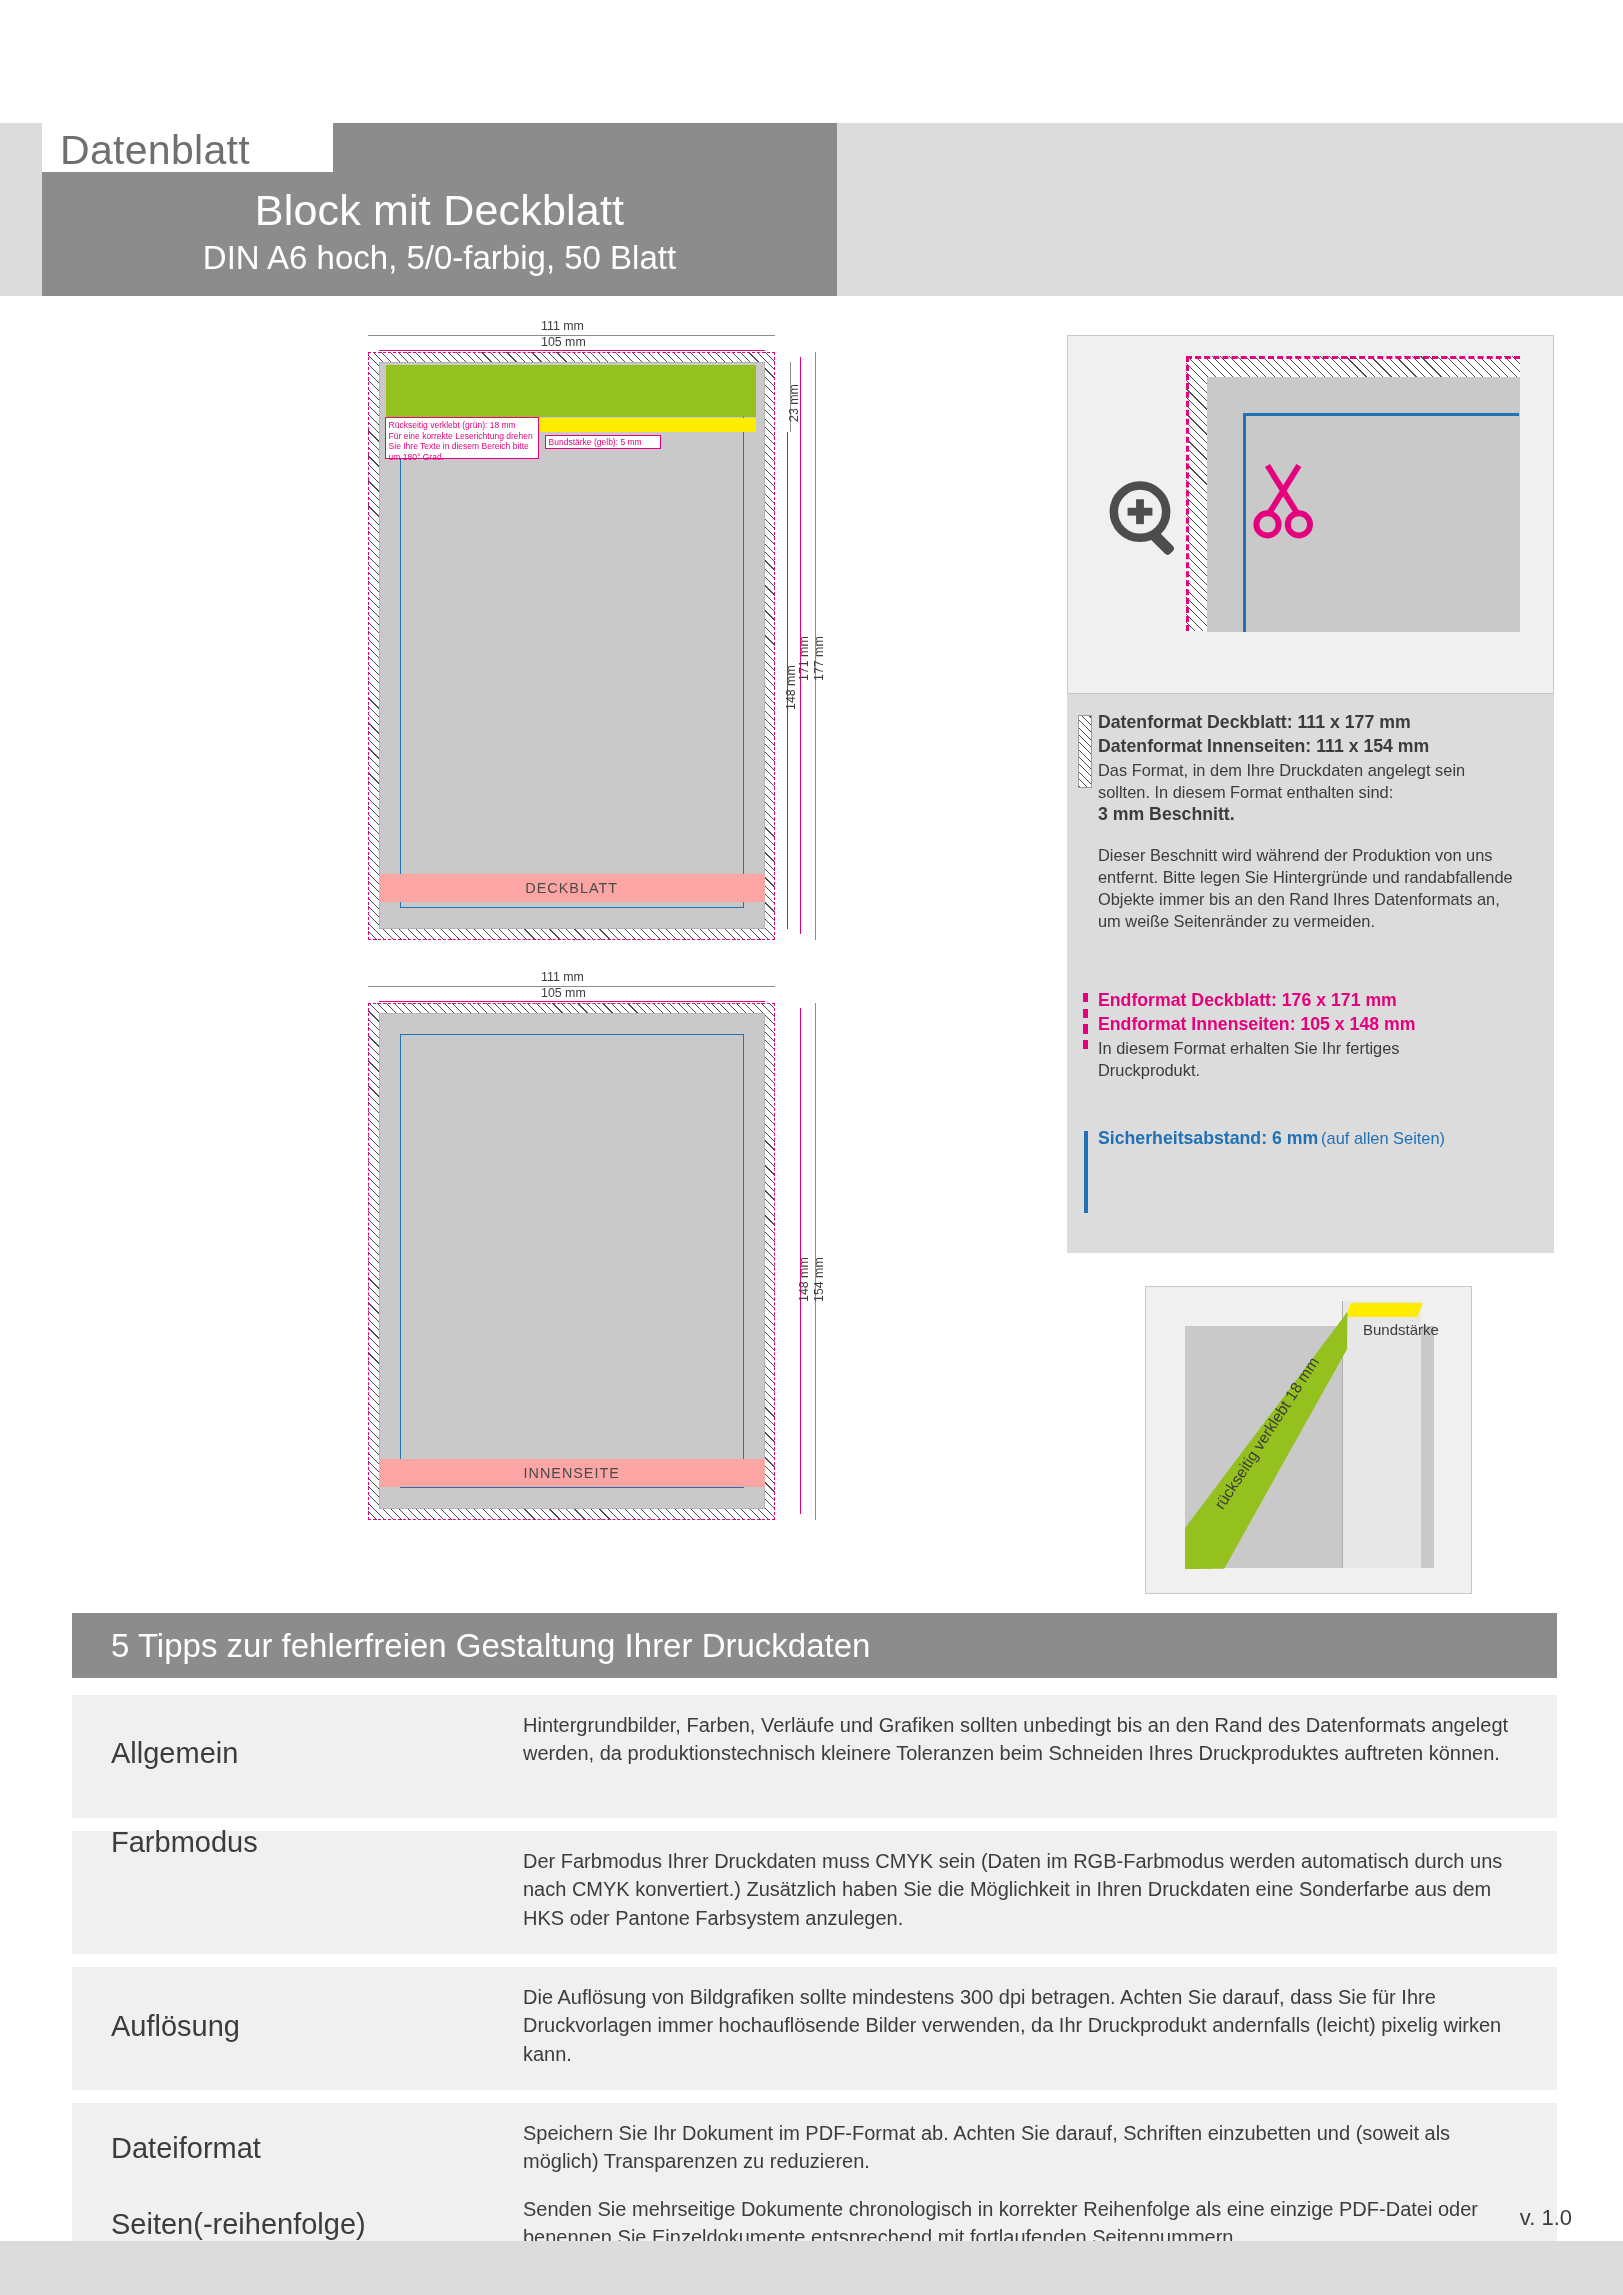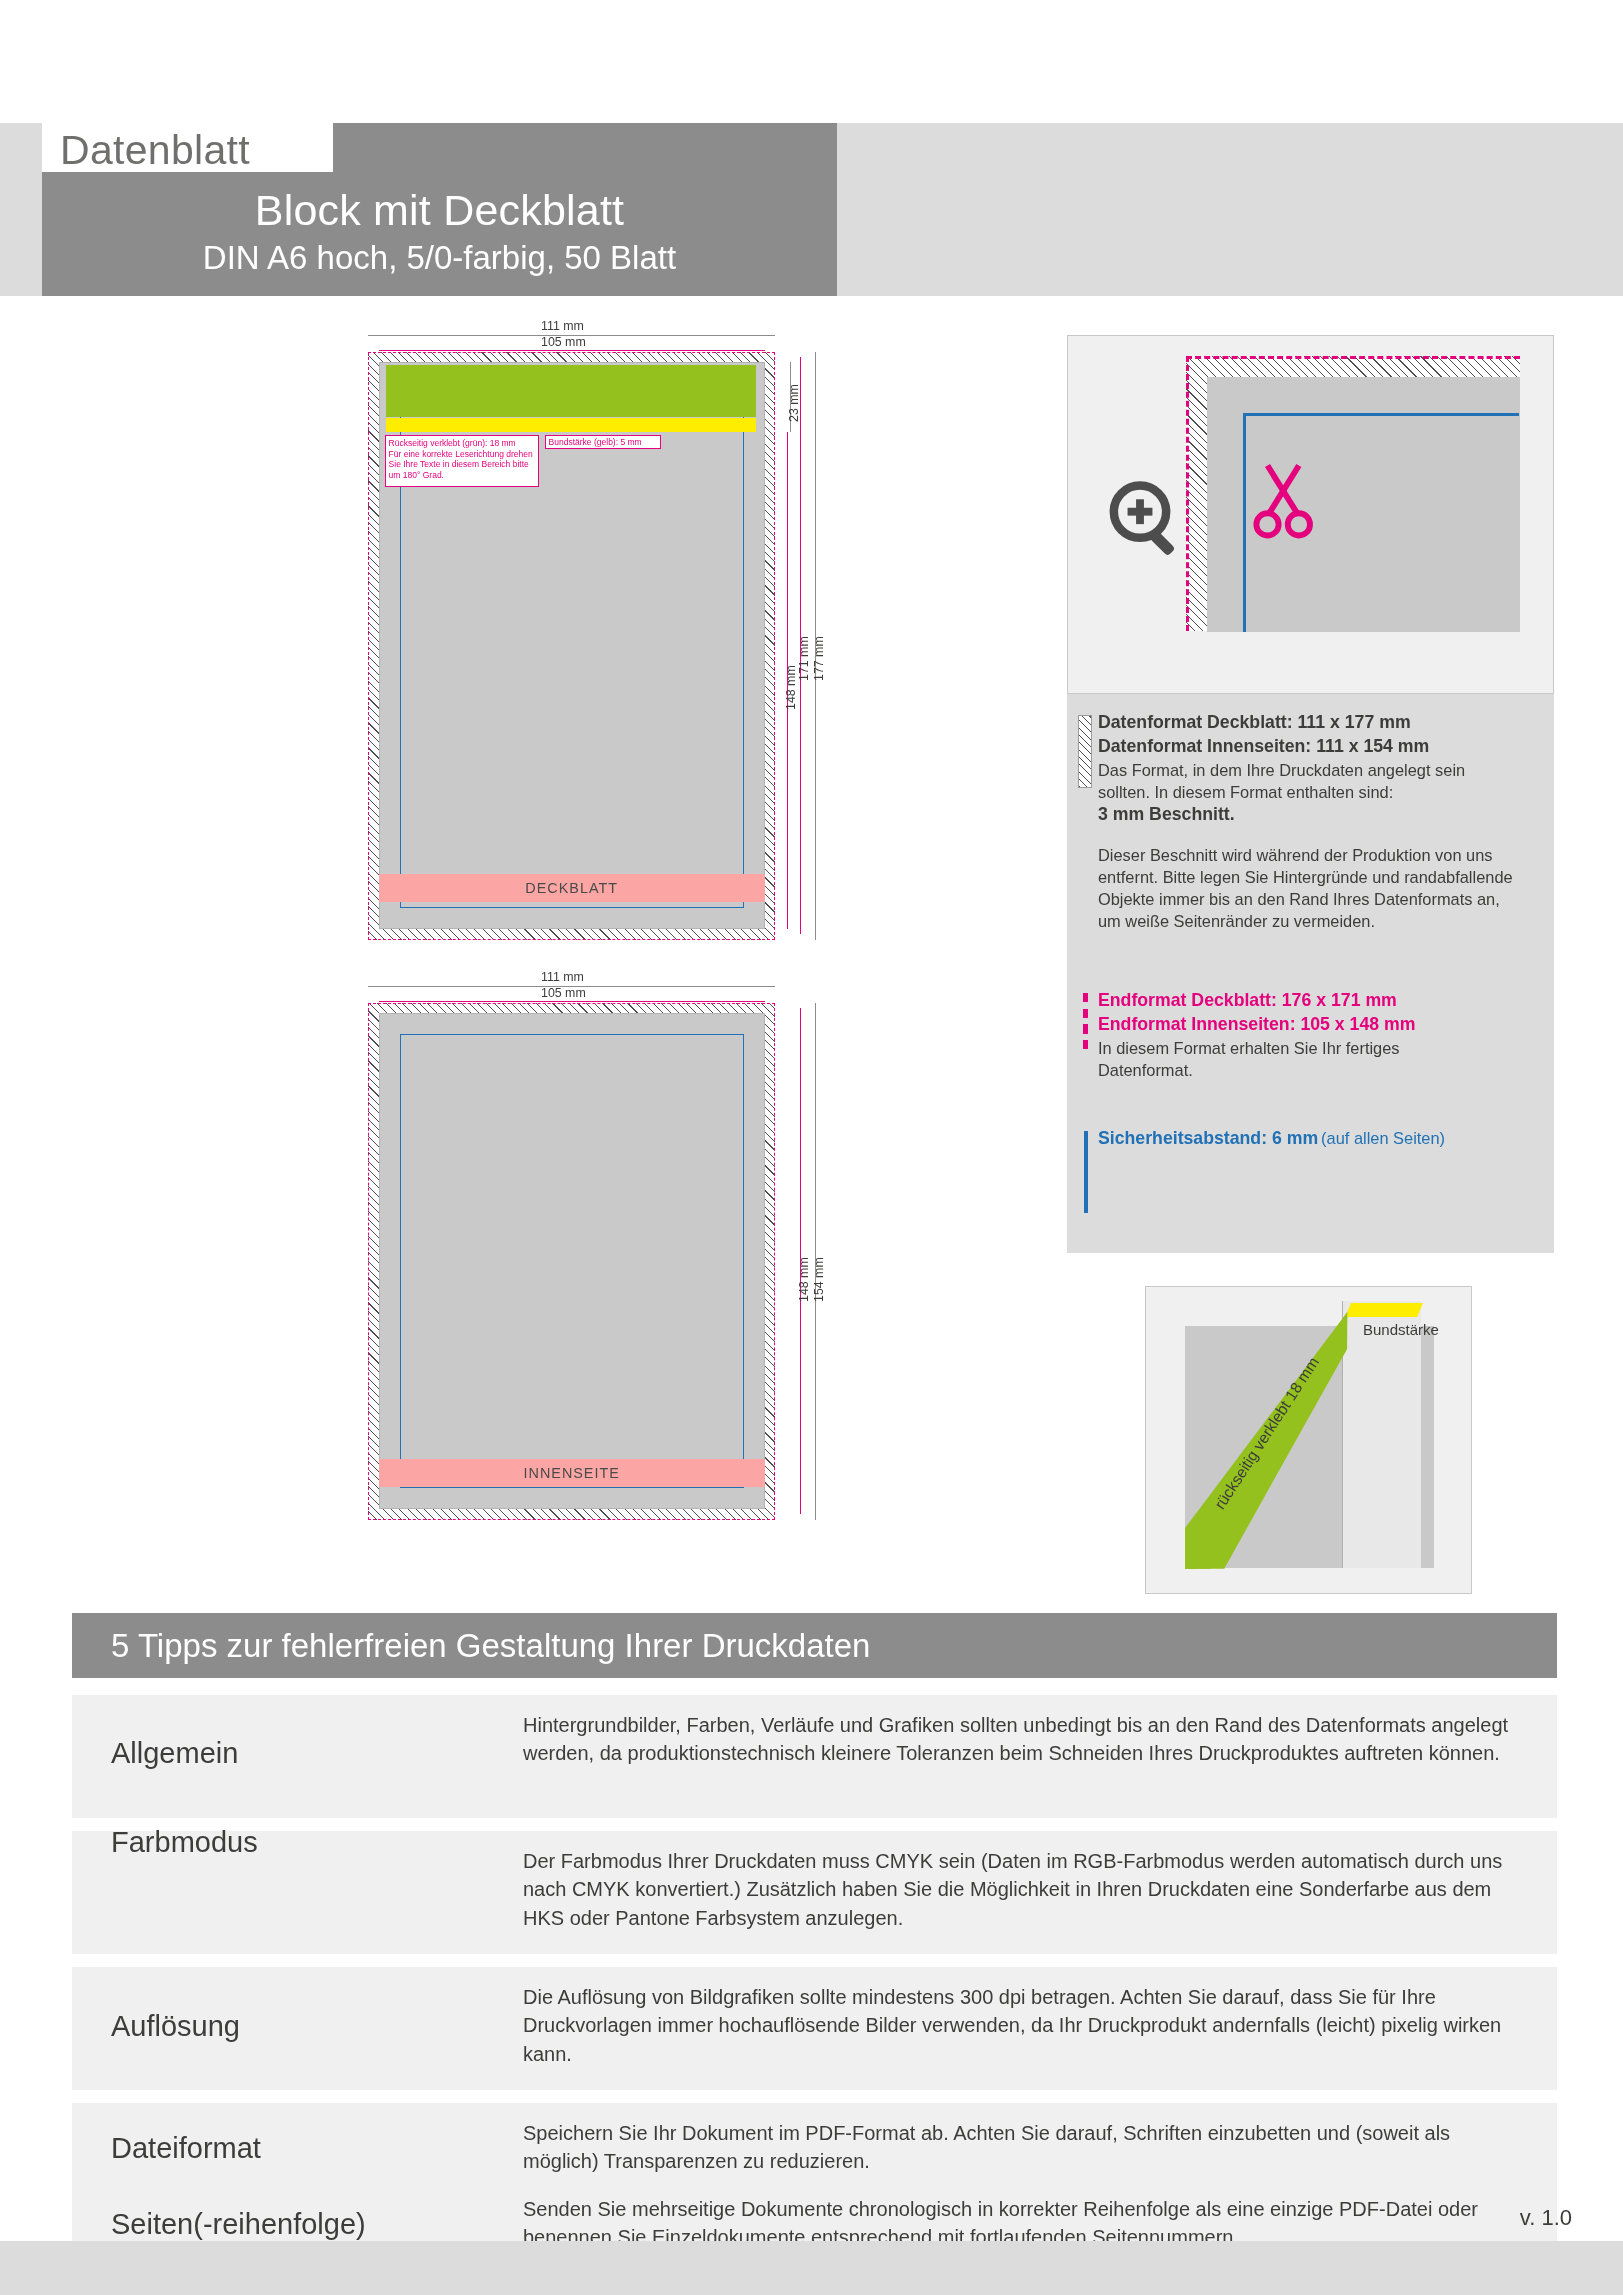--- a/index.html
+++ b/index.html
@@ -246,21 +246,21 @@
   <div class="data-box" style="left:5.2px; top:27.5px; width:407px; height:588px;"></div>
 
   <div class="final-box" style="left:15.7px; top:38px; width:386px; height:567px;"></div>
 
   <div class="safety-box" style="left:37px; top:59px; width:344px; height:525px;"></div>
 
   <div class="green-band" style="left:23px; top:41px; width:370px; height:52px;"></div>
 
   <div class="yellow-band" style="left:23px; top:94px; width:370px; height:14.4px;"></div>
 
-  <div class="callout" style="left:22px; top:111px; width:154px; height:52px;">
+  <div class="callout" style="left:22px; top:93px; width:154px; height:42px;">
     <span style="white-space:pre-line;">Rückseitig verklebt (grün): 18 mm
 Für eine korrekte Leserichtung drehen Sie Ihre Texte in diesem Bereich bitte um 180° Grad.</span>
   </div>
   <div class="callout" style="left:182px; top:111px; width:116px; height:14.4px; display:flex; align-items:center;">
     <span>Bundstärke (gelb): 5 mm</span>
   </div>
 
   <div class="footer-strip" style="left:15.7px; top:550px; width:386px; height:27.5px;">
     <span>DECKBLATT</span>
   </div>
@@ -346,21 +346,21 @@
 
 <div class="legend-inner" style="top:844px; width:424px;">
   <div class="lg-body">Dieser Beschnitt wird während der Produktion von uns entfernt. Bitte legen Sie Hintergründe und randabfallende Objekte immer bis an den Rand Ihres Datenformats an, um weiße Seitenränder zu vermeiden.</div>
 </div>
 
 <div class="mark-dash" style="left:1083px; top:993px;"></div>
 <div class="legend-inner" style="top:989px;">
   <div class="lg-title lg-pink">Endformat Deckblatt: 176 x 171 mm</div>
   <div class="lg-title lg-pink">Endformat Innenseiten: 105 x 148 mm</div>
   <div class="lg-body">In diesem Format erhalten Sie Ihr fertiges</div>
-  <div class="lg-body">Datenformat.</div>
+  <div class="lg-body">Druckprodukt.</div>
 </div>
 
 <div class="mark-blue" style="left:1084px; top:1131px;"></div>
 <div class="legend-inner" style="top:1127px; width:432px;">
   <div>
     <span class="lg-title lg-blue">Sicherheitsabstand: 6 mm</span>
     <span class="lg-body lg-blue">(auf allen Seiten)</span>
   </div>
 </div>
 

